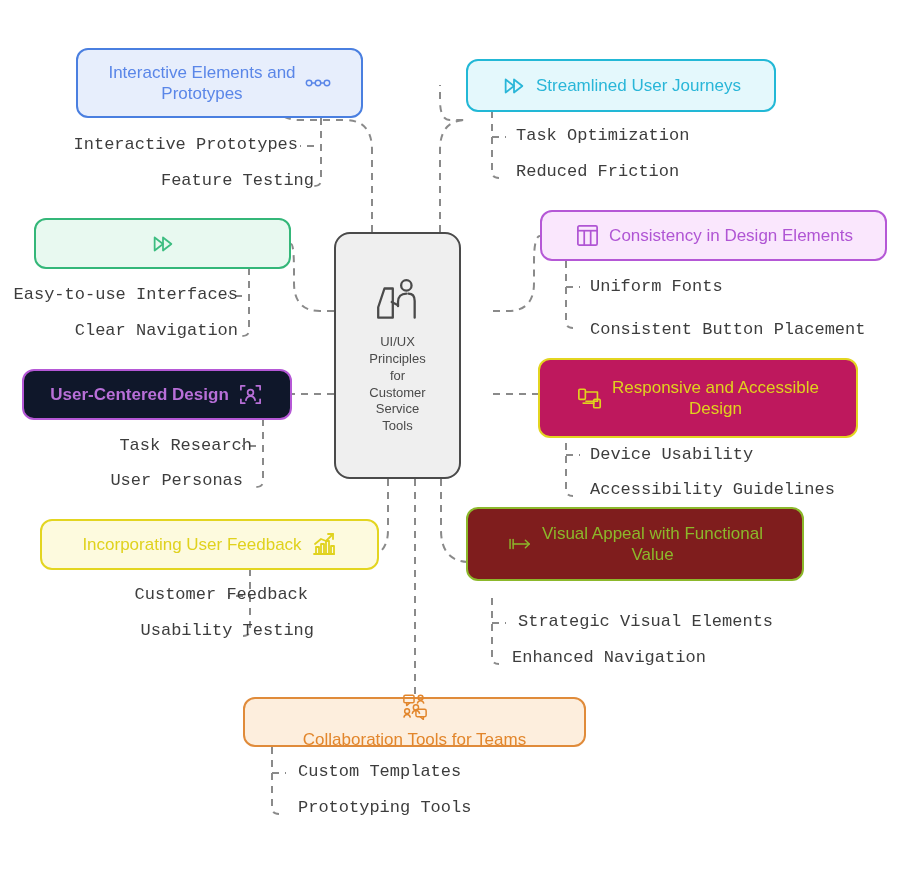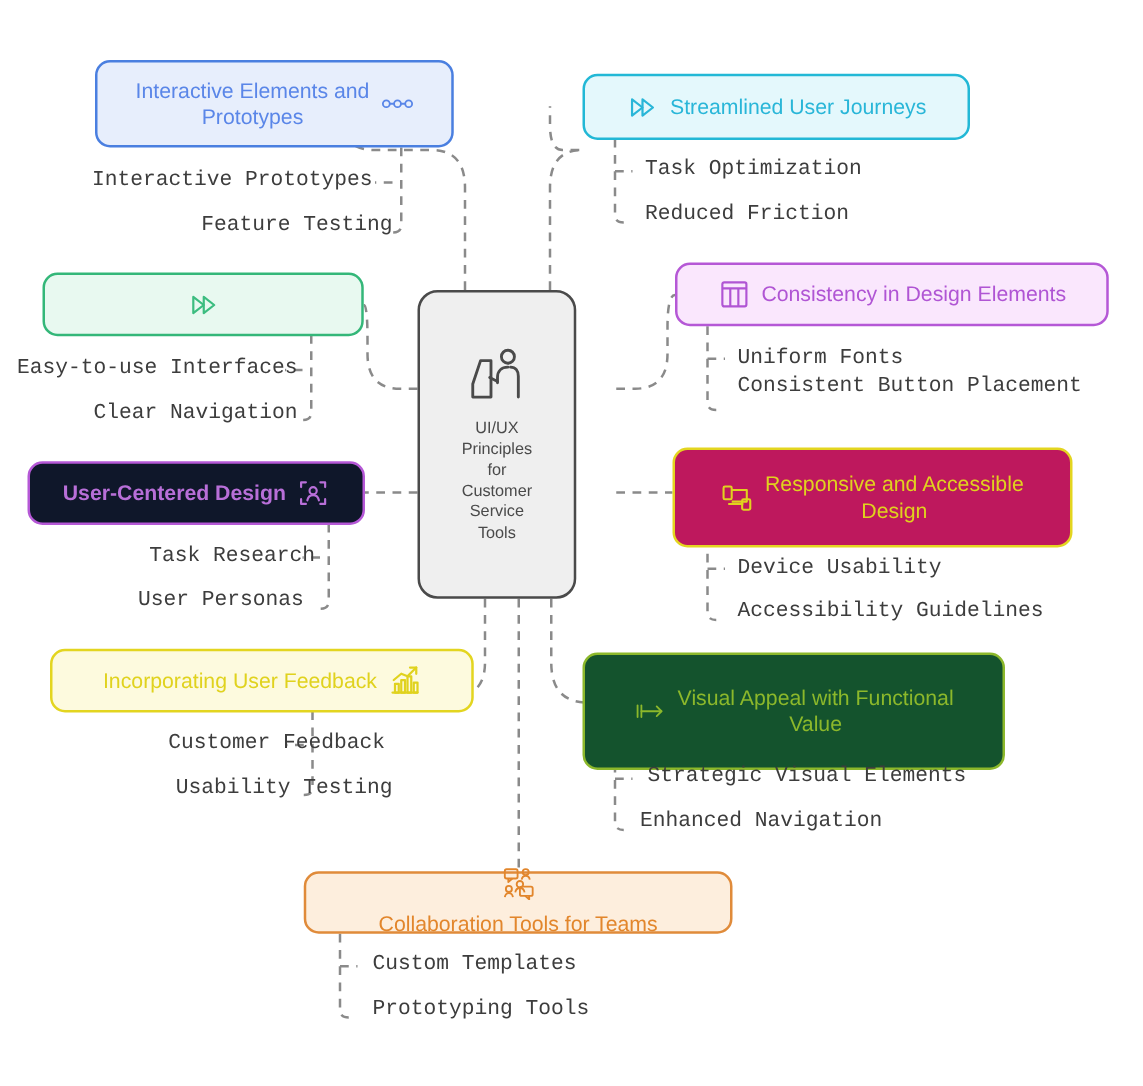--- a/index.html
+++ b/index.html
@@ -201,21 +201,21 @@
       <svg viewBox="0 0 26 26" width="25" height="25" fill="none" stroke="#b055d4" stroke-width="1.8" stroke-linejoin="round">
         <rect x="3" y="3" width="20" height="20" rx="1.5"></rect>
         <line x1="3" y1="8" x2="23" y2="8"></line>
         <line x1="9.6" y1="8" x2="9.6" y2="23"></line>
         <line x1="16.3" y1="8" x2="16.3" y2="23"></line>
       </svg>
     </span>
     <span class="label">Consistency in Design Elements</span>
   </div>
   <div class="sub" style="left:590px; top:277px;">Uniform Fonts</div>
-  <div class="sub" style="left:590px; top:300px;">Consistent Button Placement</div>
+  <div class="sub" style="left:590px; top:320px;">Consistent Button Placement</div>
 
   <div class="node" style="left:22px; top:369px; width:270px; height:51px; border-color:#b558d6; background:#0f172a; color:#b86fd8;font-weight:bold;">
     <span class="label">User-Centered Design</span>
     <span class="ico">
       <svg viewBox="0 0 26 26" width="25" height="25" fill="none" stroke="#b86fd8" stroke-width="1.8" stroke-linecap="round" stroke-linejoin="round">
         <path d="M3 8 L3 4 L7 4"></path>
         <path d="M19 4 L23 4 L23 8"></path>
         <path d="M23 18 L23 22 L19 22"></path>
         <path d="M7 22 L3 22 L3 18"></path>
         <circle cx="13" cy="11" r="3"></circle>
@@ -251,21 +251,21 @@
         <rect x="15" y="9" width="3" height="13"></rect>
         <rect x="20" y="14" width="3" height="8"></rect>
         <path d="M4 12 L10 7 L15 9 L22 2"></path>
         <path d="M17 2 L22 2 L22 7"></path>
       </svg>
     </span>
   </div>
   <div class="sub right-align" style="left:20px; top:585px; width:288px;">Customer Feedback</div>
   <div class="sub right-align" style="left:20px; top:621px; width:294px;">Usability Testing</div>
 
-  <div class="node" style="left:466px; top:522px; width:338px; height:94px; border-color:#8cb82b; background:#14532d; color:#8cb82b;">
+  <div class="node" style="left:466px; top:507px; width:338px; height:74px; border-color:#8cb82b; background:#7f1d1d; color:#8cb82b;">
     <span class="ico">
       <svg viewBox="0 0 34 22" width="32" height="22" fill="none" stroke="#8cb82b" stroke-width="1.9" stroke-linecap="round" stroke-linejoin="round">
         <line x1="4" y1="5" x2="4" y2="17"></line>
         <line x1="8" y1="5" x2="8" y2="17"></line>
         <line x1="8" y1="11" x2="29" y2="11"></line>
         <path d="M24 6 L29 11 L24 16"></path>
       </svg>
     </span>
     <span class="label">Visual Appeal with Functional
 Value</span>

